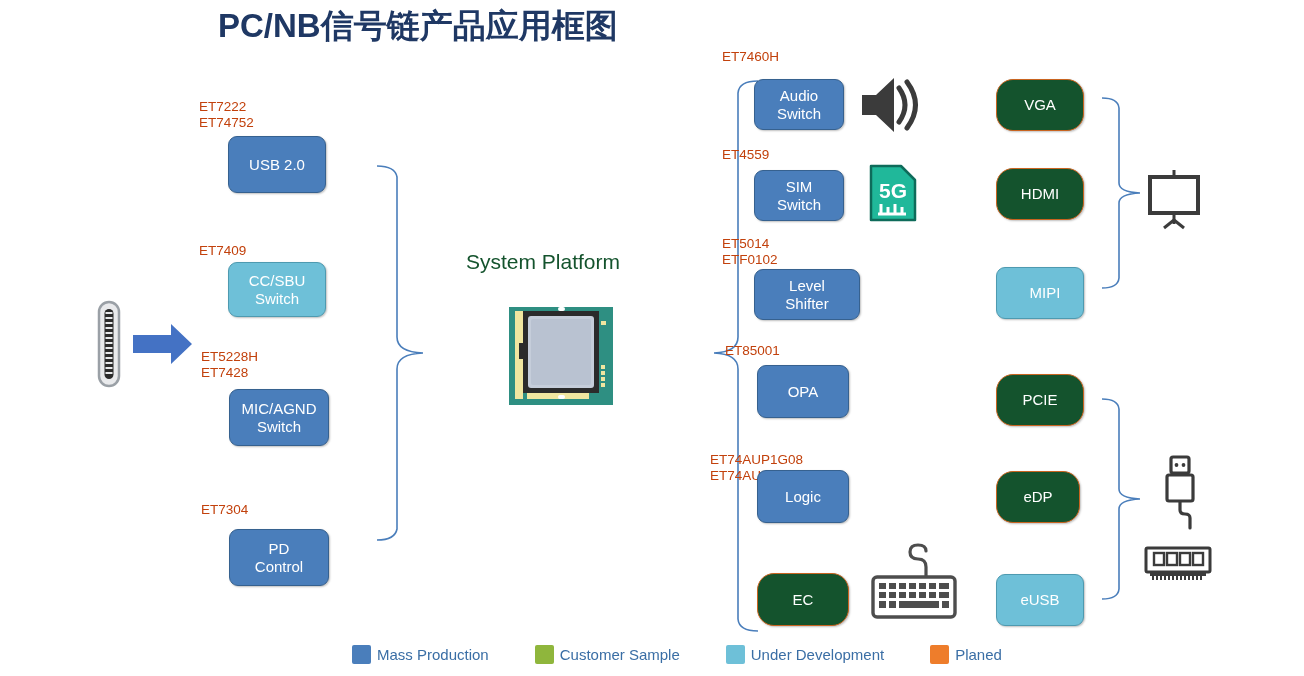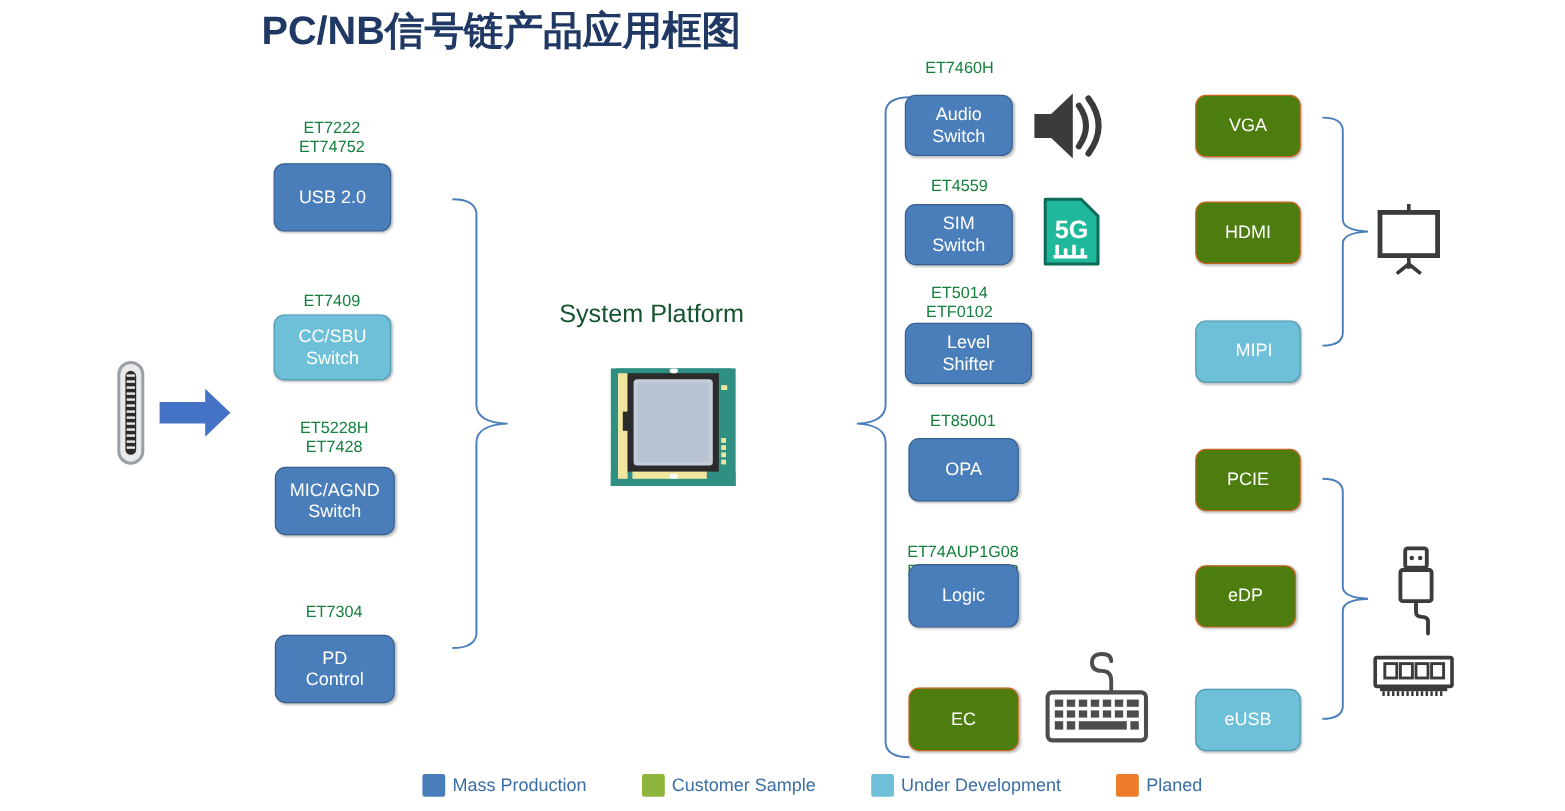--- a/index.html
+++ b/index.html
@@ -26,30 +26,30 @@
     text-align:center;
     color:#ffffff;
     font-size:15px;
     line-height:1.18;
     box-shadow:1px 1px 2px rgba(0,0,0,.25);
     white-space:pre-line;
     user-select:none;
   }
   .c-blue  {background:#4a7ebb;border-color:#36618f;}
   .c-lblue {background:#6ec0d8;border-color:#4e9ab0;}
-  .c-orange{background:#4d7c0f;border-color:#c96420;}
+  .c-orange{background:#14532d;border-color:#c96420;border-radius:17px;}
 
   
   .partno{
     position:absolute;
-    color:#15803d;
+    color:#c2410c;
     font-size:13.5px;
     line-height:15.5px;
     white-space:pre-line;
-    text-align:center;
+    text-align:left;
     user-select:none;
   }
 
   
   #system-platform-label{
     left:466px; top:250px; width:190px;
     font-size:21px; color:#14532d; text-align:left; white-space:nowrap;
   }
 
   

